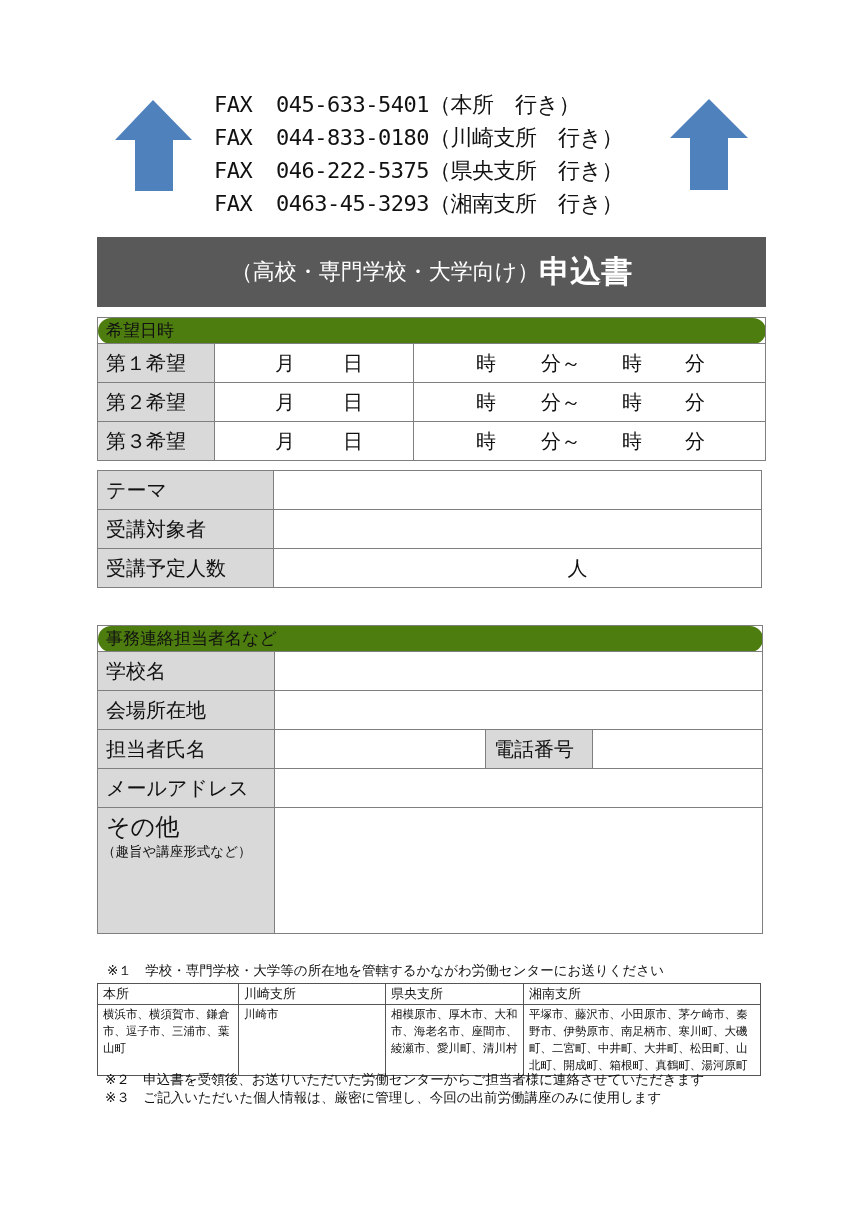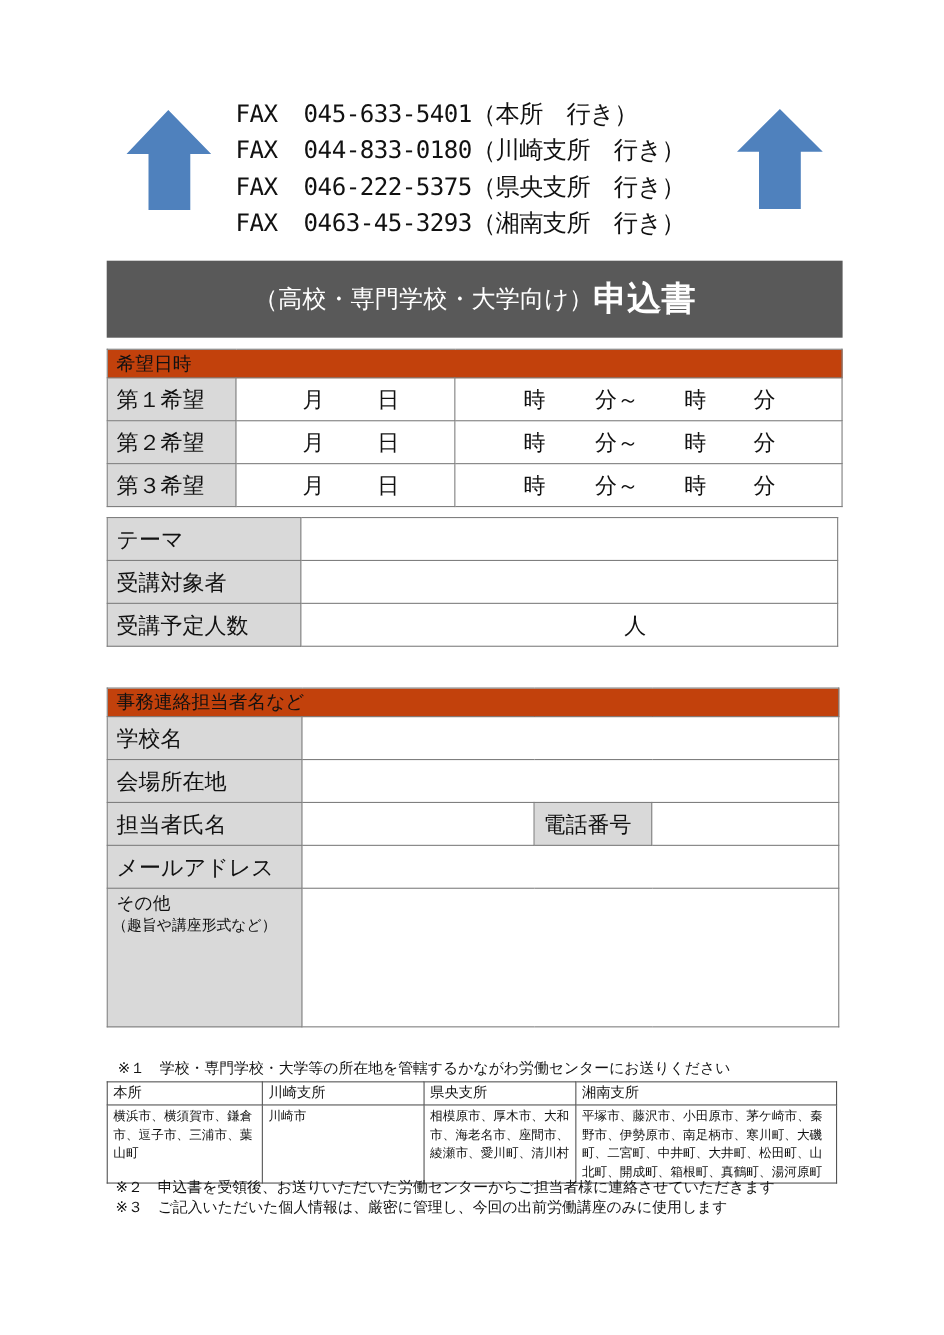--- a/index.html
+++ b/index.html
@@ -11,21 +11,21 @@
               font-family:"DejaVu Sans Mono", "Liberation Mono", monospace; letter-spacing:-0.5px; }
   .fax-line span { display:inline-block; }
   .fax-label { width:62px; }
   .title-bar { position:absolute; left:97px; top:237px; width:669px; height:70px;
                background:#595959; color:#fff; display:flex; align-items:center; justify-content:center;
                font-weight:bold; }
   .title-main { font-size:31px; }
   .title-sub { font-size:22px; font-weight:normal; }
   table.form { position:absolute; border-collapse:collapse; }
   table.form td { border:1px solid #7f7f7f; padding:0; }
-  .sec-head { background:#c2410c; font-size:17px; height:25px; padding-left:8px !important; }
+  .sec-head { background:#4d7c0f; font-size:17px; height:25px; padding-left:8px !important;border-radius:13px; }
   .lab { background:#d9d9d9; font-size:20px; padding-left:8px !important; }
   .cell { background:#fff; font-size:20px; }
   .date-grid { display:flex; align-items:center; height:100%; }
   .note { position:absolute; font-size:13.5px; white-space:nowrap; }
   table.offices { position:absolute; left:97px; top:983px; width:664px; border-collapse:collapse; }
   table.offices td { border:1px solid #555; font-size:11.5px; vertical-align:top; padding:1px 5px; line-height:17px; }
   table.offices tr.hd td { font-size:13px; height:18px; }
 </style>
 </head>
 <body>
@@ -151,21 +151,21 @@
     <td class="cell" style="width:210px;"></td>
     <td class="lab" style="width:98px;">電話番号</td>
     <td class="cell"></td>
   </tr>
   <tr style="height:39px;">
     <td class="lab">メールアドレス</td>
     <td class="cell" colspan="3"></td>
   </tr>
   <tr style="height:126px;">
     <td class="lab" style="vertical-align:top;padding-top:3px;">
-      <div style="font-size:16px;">その他</div>
+      <div style="font-size:24px;">その他</div>
       <div style="font-size:13.5px;margin-left:-4px;">（趣旨や講座形式など）</div>
     </td>
     <td class="cell" colspan="3"></td>
   </tr>
 </tbody>
   </table>
 
 <div class="note" style="left:107px;top:962px;">※１　学校・専門学校・大学等の所在地を管轄するかながわ労働センターにお送りください</div>
 
 <table class="offices">

